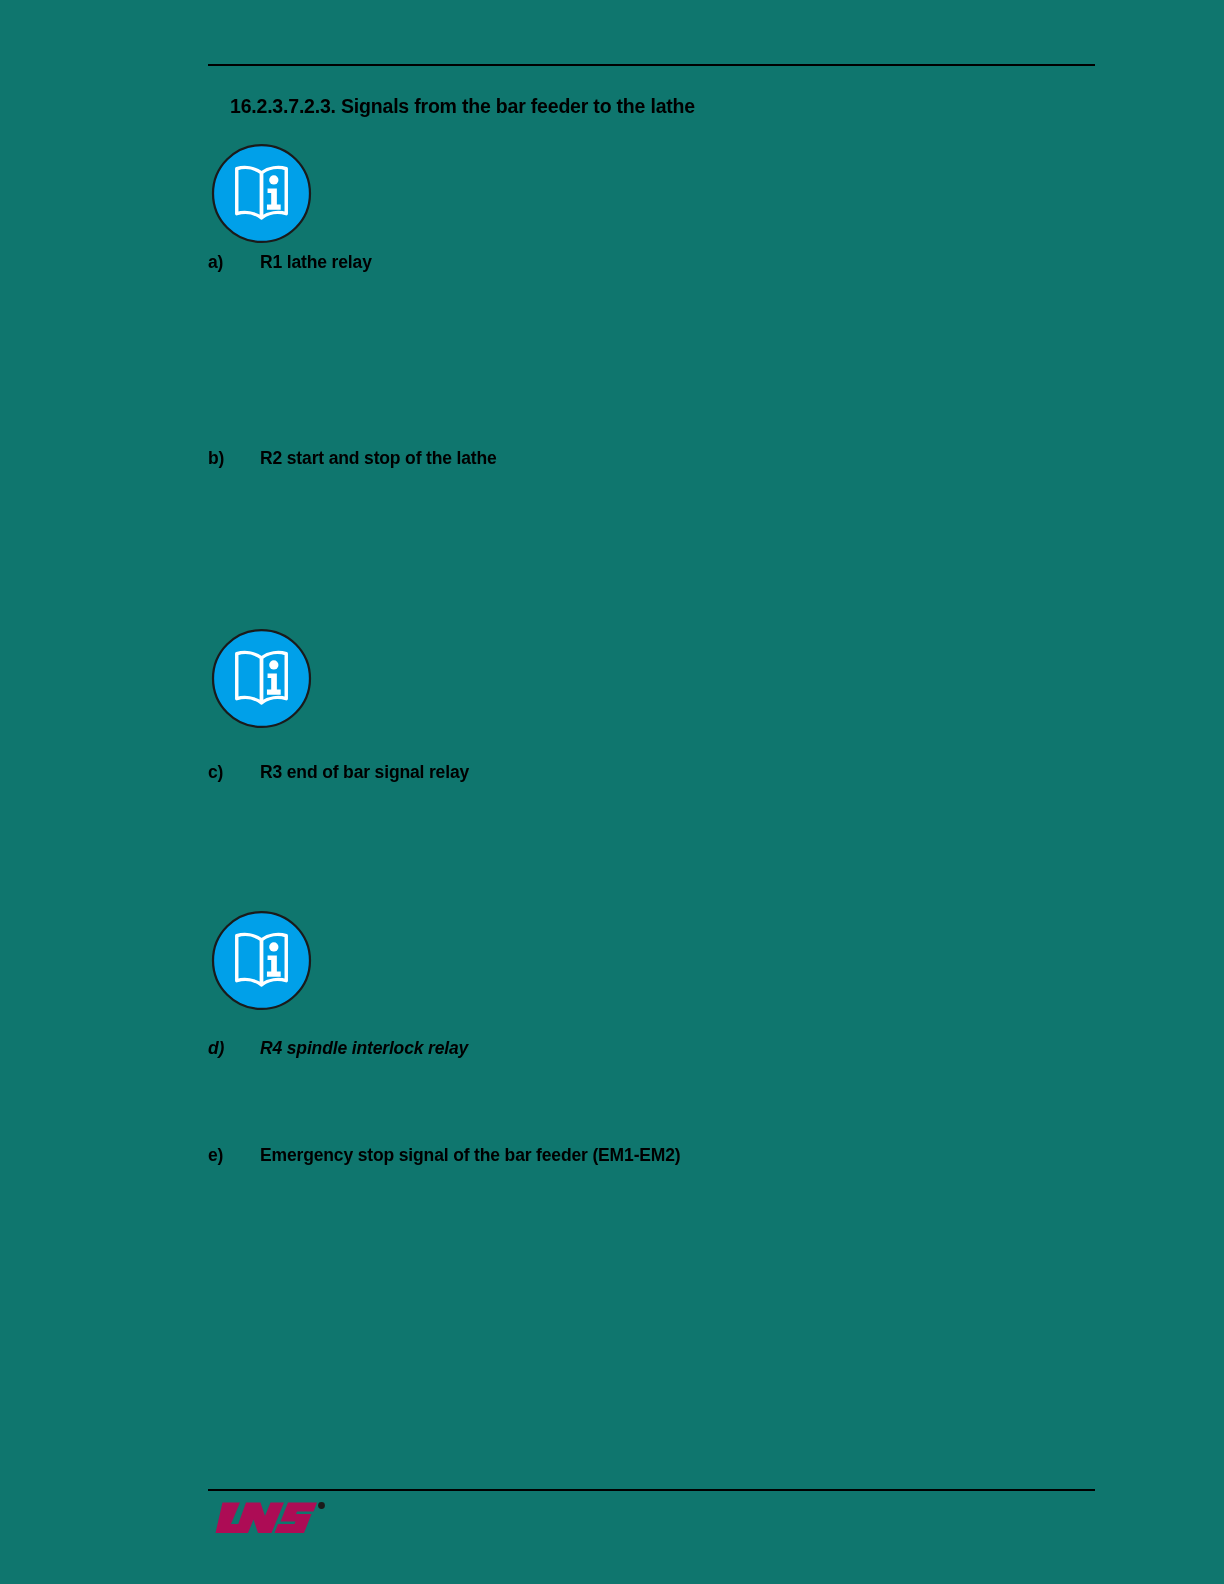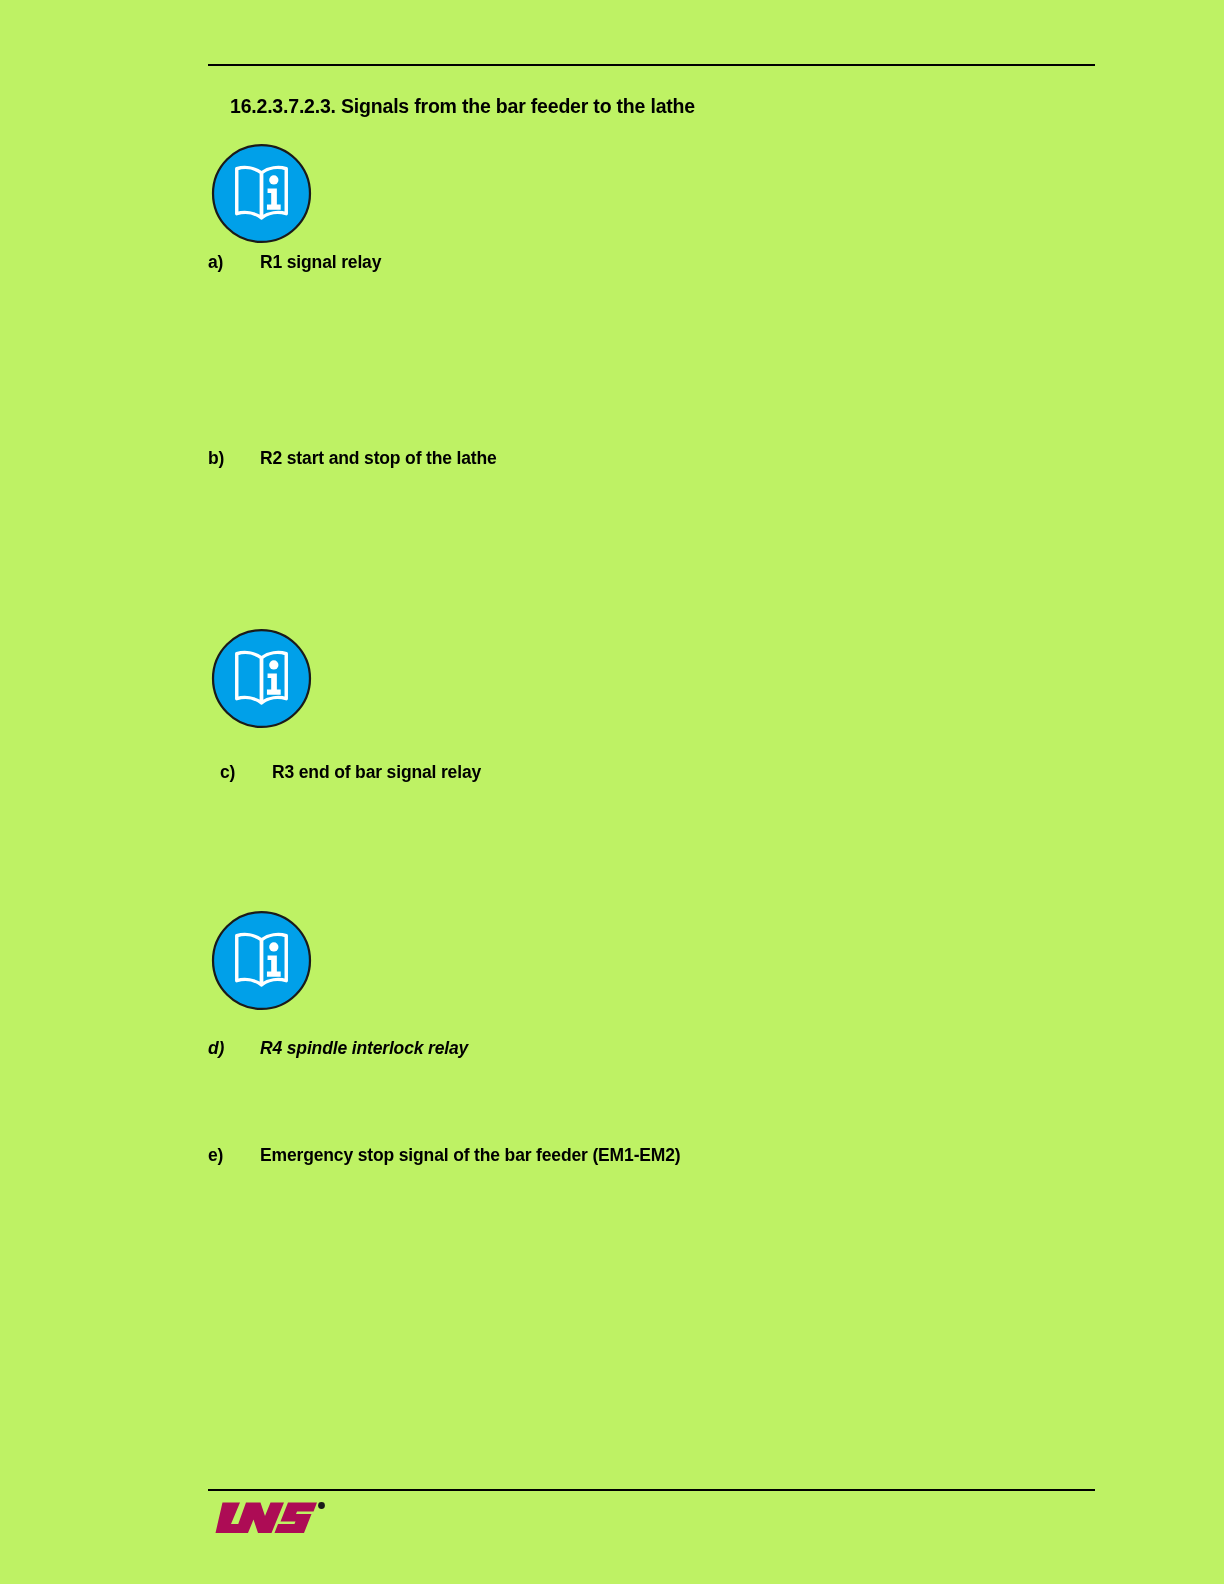--- a/index.html
+++ b/index.html
@@ -12,21 +12,21 @@
     height: 1584px;
     position: relative;
     font-family: "Liberation Sans", sans-serif;
     color: #000000;
     overflow: hidden;
   }
 
   .page {
     position: absolute;
     inset: 0;
-    background: #bef264;
+    background: #0f766e;
   }
 
   
   .rule {
     position: absolute;
     left: 208px;
     width: 887px;
     height: 2px;
     background: #000000;
   }
@@ -70,21 +70,21 @@
     line-height: 1.2;
   }
   .list-item .marker {
     display: inline-block;
     width: 52px;
   }
   .list-item .label { display: inline; }
 
   .item-a { top: 252px; }
   .item-b { top: 448px; }
-  .item-c { top: 762px; margin-left: 12px; }
+  .item-c { top: 762px; }
   .item-d { top: 1038px; font-style: italic; }
   .item-e { top: 1145px; }
 
   
   .footer-logo {
     position: absolute;
     left: 204px;
     top: 1494px;
     width: 124px;
     height: 44px;
@@ -108,21 +108,21 @@
         <path d="M50 29.5 C57 24.5 66.5 23 74.5 25.5 L74.5 70 C66.5 67.5 57 69 50 74 Z"></path>
       </g>
       <g fill="#FFFFFF">
         <circle cx="62.2" cy="36.6" r="4.6"></circle>
         <path d="M56.0 45.0 L65.2 45.0 L65.2 61.0 L69.0 61.0 L69.0 66.0 L55.4 66.0 L55.4 61.0 L59.6 61.0 L59.6 49.6 L56.0 49.6 Z"></path>
       </g>
     </svg>
   </div>
 
   <div class="list-item item-a">
-    <span class="marker">a)</span><span class="label">R1 signal relay</span>
+    <span class="marker">a)</span><span class="label">R1 lathe relay</span>
   </div>
 
   <div class="list-item item-b">
     <span class="marker">b)</span><span class="label">R2 start and stop of the lathe</span>
   </div>
 
   <div class="info-sign sign-2">
     <svg viewBox="0 0 100 100" xmlns="http://www.w3.org/2000/svg">
       <circle cx="50" cy="50" r="48" fill="#00A0E9" stroke="#1A1A1A" stroke-width="2.2"></circle>
       <g fill="none" stroke="#FFFFFF" stroke-width="3.4" stroke-linejoin="round" stroke-linecap="round">

